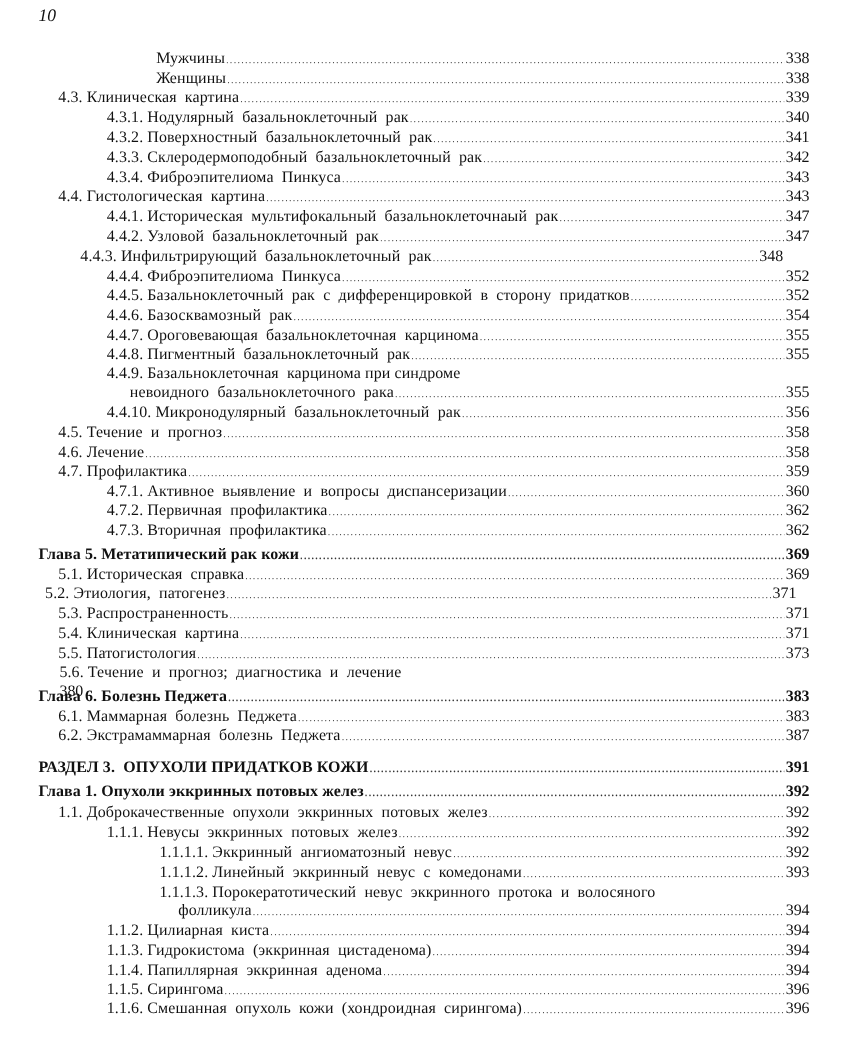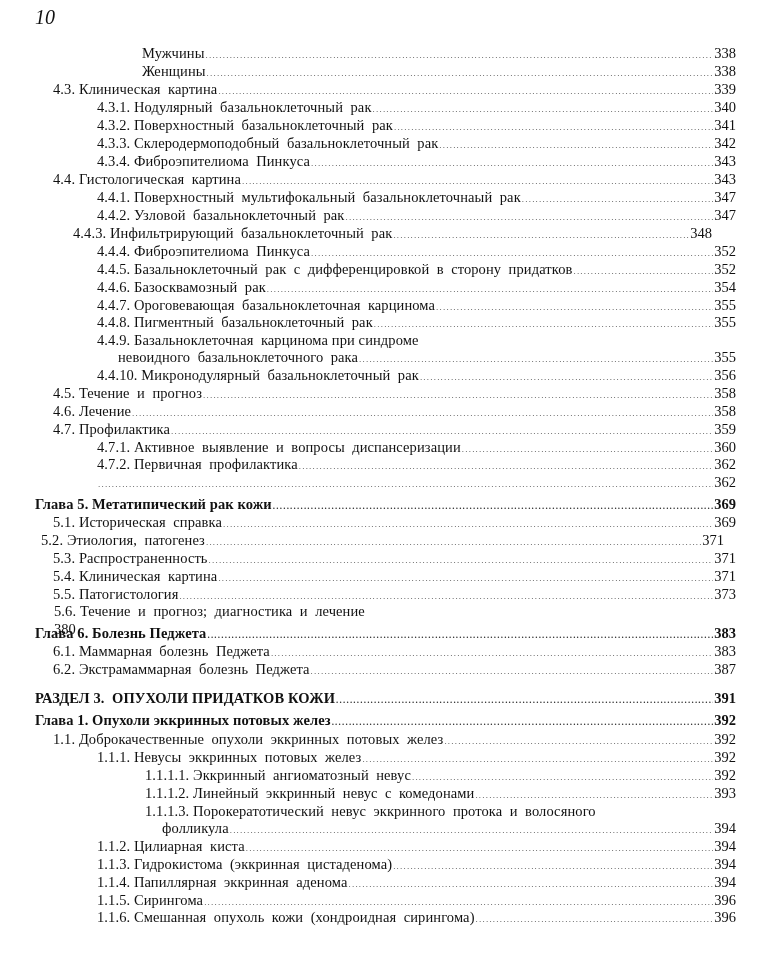--- a/index.html
+++ b/index.html
@@ -1,18 +1,18 @@
 <!DOCTYPE html>
 <html><head>
 <meta charset="utf-8">
 <style>
   html, body { margin:0; padding:0; background:#ffffff; }
   body { width:779px; height:964px; position:relative; overflow:hidden;
          font-family:"Liberation Serif", serif; color:#111; }
-  .pagenum { position:absolute; left:35px; top:6px; font-size:20px; font-style:italic; }
+  .pagenum { position:absolute; left:35px; top:6px; font-size:16px; font-style:italic; }
   .row { position:absolute; left:0; width:736px; height:18px; display:flex; align-items:baseline;
          font-size:14.5px; line-height:18px; }
   .row .label { white-space:pre; flex:0 0 auto; letter-spacing:0.1px; }
   .row .num { margin-right:0; }
   .row .dots { flex:1 1 auto; overflow:hidden; white-space:nowrap; font-size:9px; letter-spacing:1.2px;
                color:#333; margin:0 1px; }
   .row .page { flex:0 0 auto; text-align:right; }
   .row.bold { font-weight:bold; }
   .row.nodots .dots { visibility:hidden; }
 </style>
@@ -56,21 +56,21 @@
       <span class="label"><span class="num">4.3.4. </span><span class="title">Фиброэпителиома  Пинкуса</span></span>
       <span class="dots">............................................................................................................................................................................................................................................................................................................</span>
       <span class="page">343</span>
     </div>
     <div class="row" style="top: 170px; padding-left: 53px; width: 683px;">
       <span class="label"><span class="num">4.4. </span><span class="title">Гистологическая  картина</span></span>
       <span class="dots">............................................................................................................................................................................................................................................................................................................</span>
       <span class="page">343</span>
     </div>
     <div class="row" style="top: 188px; padding-left: 97px; width: 639px;">
-      <span class="label"><span class="num">4.4.1. </span><span class="title">Поверхностный  мультифокальный  базальноклеточнаый  рак</span></span>
+      <span class="label"><span class="num">4.4.1. </span><span class="title">Историческая  мультифокальный  базальноклеточнаый  рак</span></span>
       <span class="dots">............................................................................................................................................................................................................................................................................................................</span>
       <span class="page">347</span>
     </div>
     <div class="row" style="top: 206px; padding-left: 97px; width: 639px;">
       <span class="label"><span class="num">4.4.2. </span><span class="title">Узловой  базальноклеточный  рак</span></span>
       <span class="dots">............................................................................................................................................................................................................................................................................................................</span>
       <span class="page">347</span>
     </div>
     <div class="row" style="top: 224px; padding-left: 73px; width: 639px;">
       <span class="label"><span class="num">4.4.3. </span><span class="title">Инфильтрирующий  базальноклеточный  рак</span></span>
@@ -136,20 +136,21 @@
       <span class="label"><span class="num">4.7.1. </span><span class="title">Активное  выявление  и  вопросы  диспансеризации</span></span>
       <span class="dots">............................................................................................................................................................................................................................................................................................................</span>
       <span class="page">360</span>
     </div>
     <div class="row" style="top: 455px; padding-left: 97px; width: 639px;">
       <span class="label"><span class="num">4.7.2. </span><span class="title">Первичная  профилактика</span></span>
       <span class="dots">............................................................................................................................................................................................................................................................................................................</span>
       <span class="page">362</span>
     </div>
     <div class="row" style="top: 473px; padding-left: 97px; width: 639px;">
+      <span class="label"><span class="num">4.7.3. </span><span class="title">Вторичная  профилактика</span></span>
       <span class="dots">............................................................................................................................................................................................................................................................................................................</span>
       <span class="page">362</span>
     </div>
     <div class="row bold" style="top: 495px; padding-left: 35px; width: 701px;">
       <span class="label"><span class="num">Глава 5. </span><span class="title">Метатипический рак кожи</span></span>
       <span class="dots">............................................................................................................................................................................................................................................................................................................</span>
       <span class="page">369</span>
     </div>
     <div class="row" style="top: 513px; padding-left: 53px; width: 683px;">
       <span class="label"><span class="num">5.1. </span><span class="title">Историческая  справка</span></span>

